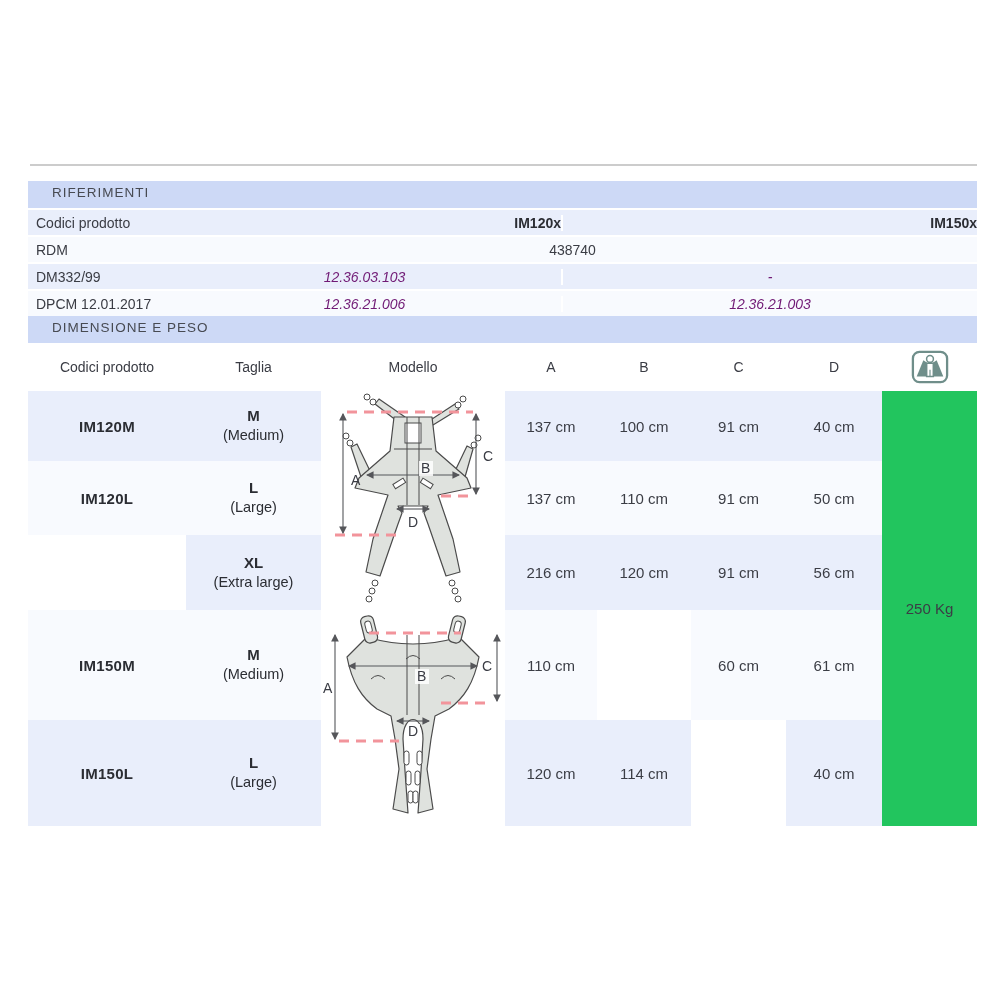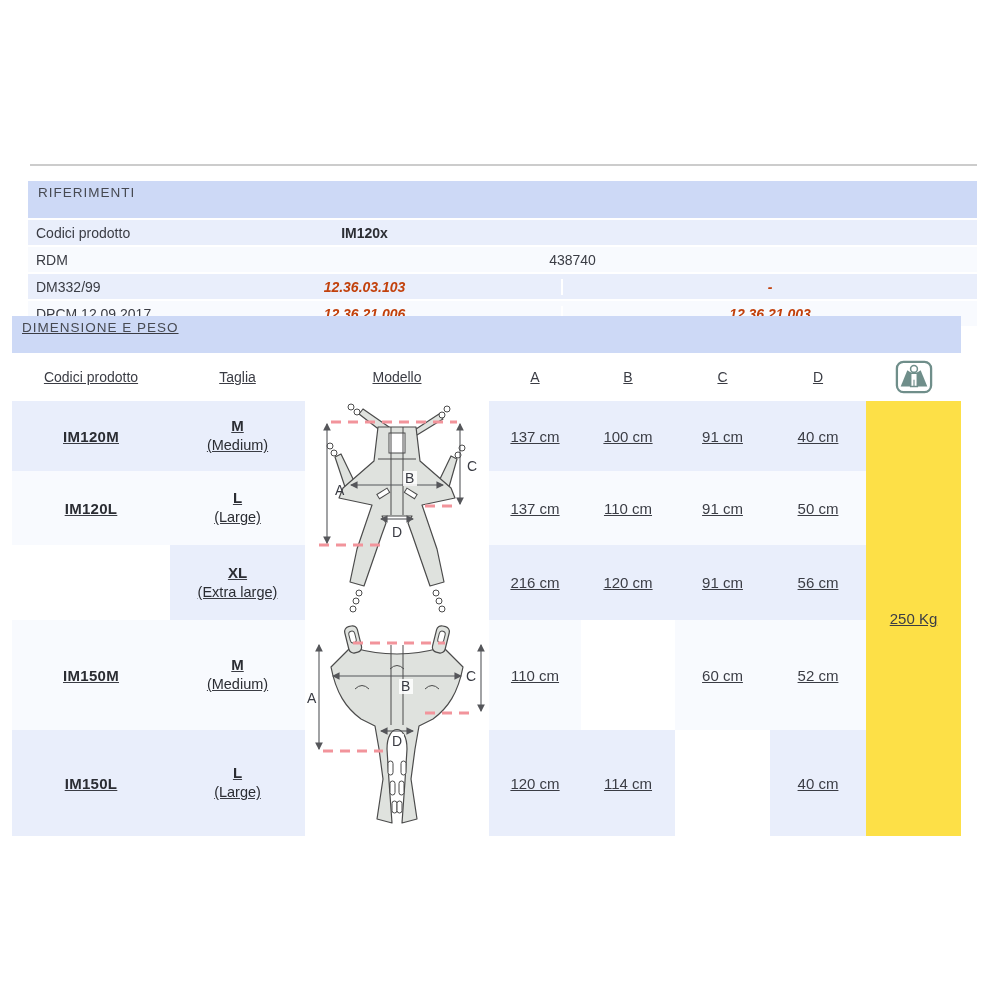--- a/index.html
+++ b/index.html
@@ -5,51 +5,51 @@
   html,body{margin:0;padding:0;}
   body{
     width:1000px;height:1000px;background:#ffffff;
     font-family:"Liberation Sans", sans-serif;
     color:#3a3c44;position:relative;
   }
   .page{position:absolute;inset:0;}
   .rule{position:absolute;left:30px;top:164px;width:947px;height:2px;background:#cccccc;}
 
   
-  .sec-bar{height:37px;background:#cdd9f6;color:#474a52;font-size:13.5px;
-    letter-spacing:1px;line-height:23px;padding-left:10px;box-sizing:border-box;}
+  .sec-bar{height:27px;background:#cdd9f6;color:#474a52;font-size:13.5px;
+    letter-spacing:1px;line-height:23px;padding-left:24px;box-sizing:border-box;}
 
   
   .ref{position:absolute;left:28px;top:181px;width:949px;}
   .ref-row{display:flex;align-items:center;height:25px;margin-top:2px;font-size:14px;}
   .ref-row.blue{background:#e9eefb;}
   .ref-row.white{background:#f8fafe;}
   .ref-label{width:140px;padding-left:8px;box-sizing:border-box;color:#3a3c44;}
   .ref-v1{width:393px;text-align:center;}
   .ref-v2{flex:1;text-align:center;border-left:2px solid #ffffff;}
   .ref-vspan{flex:1;text-align:center;}
-  .bold-dark{font-weight:bold;color:#2b2d33;}
-  .code-blue{color:#c2410c;font-weight:bold;font-style:italic;}
-
-  
-  .dim{position:absolute;left:12px;top:316px;width:949px;text-decoration:underline;}
+  .bold-dark{font-weight:bold;color:#2b2d33;text-align:right;}
+  .code-blue{color:#701a75;font-weight:normal;font-style:italic;}
+
+  
+  .dim{position:absolute;left:28px;top:316px;width:949px;}
   .dim-head,.dim-body{display:grid;grid-template-columns:158px 135px 184px 92px 94px 95px 96px 95px;}
   .dim-head{height:48px;background:#ffffff;align-items:center;font-size:14px;color:#3a3c44;}
   .dim-head > div{text-align:center;}
   .dim-body{grid-template-rows:70px 74px 75px 110px 106px;}
   .cell{display:flex;align-items:center;justify-content:center;text-align:center;}
   .bg-a{background:#e9eefb;}
   .bg-b{background:#f8fafe;}
   .code{font-weight:bold;font-size:15px;color:#2b2d33;letter-spacing:.3px;}
   .size-cell{flex-direction:column;line-height:1.35;font-size:14.5px;color:#2b2d33;}
   .size-big{font-weight:bold;font-size:15px;}
   .val{font-size:15px;color:#3b3d45;}
   .modello1{grid-column:3;grid-row:1/4;background:#ffffff;}
   .modello2{grid-column:3;grid-row:4/6;background:#ffffff;}
-  .weight-cell{grid-column:8;grid-row:1/6;background:#fde047;font-size:15px;color:#3b3d45;}
+  .weight-cell{grid-column:8;grid-row:1/6;background:#22c55e;font-size:15px;color:#3b3d45;}
 
   
   .sling{fill:#dfe2de;stroke:#4b4b4b;stroke-width:1.2;stroke-linejoin:round;}
   .detail{fill:none;stroke:#4b4b4b;stroke-width:1;}
   .hole{fill:#ffffff;stroke:#4b4b4b;stroke-width:1;}
   .rdash{stroke:#f2949b;stroke-width:3;stroke-dasharray:10 7;fill:none;}
   .arrow{stroke:#55565a;stroke-width:1.1;fill:none;}
   .dimlbl{font-size:14px;fill:#3a3c44;}
   .lblbg{fill:#ffffff;opacity:.85;}
   .chain{fill:#ffffff;stroke:#4b4b4b;stroke-width:1;}
@@ -60,35 +60,36 @@
 <div class="page">
 
   <div class="rule"></div>
 
   <div class="ref">
     <div class="sec-bar">RIFERIMENTI</div>
 
     <div class="ref-row blue">
       <div class="ref-label">Codici prodotto</div>
       <div class="ref-v1 bold-dark">IM120x</div>
+      <div class="ref-v2 bold-dark">IM150x</div>
     </div>
 
     <div class="ref-row white">
       <div class="ref-label">RDM</div>
       <div class="ref-vspan">438740</div>
     </div>
 
     <div class="ref-row blue">
       <div class="ref-label">DM332/99</div>
       <div class="ref-v1 code-blue">12.36.03.103</div>
       <div class="ref-v2 code-blue">-</div>
     </div>
 
     <div class="ref-row white">
-      <div class="ref-label">DPCM 12.09.2017</div>
+      <div class="ref-label">DPCM 12.01.2017</div>
       <div class="ref-v1 code-blue">12.36.21.006</div>
       <div class="ref-v2 code-blue">12.36.21.003</div>
     </div>
   </div>
 
   <div class="dim">
     <div class="sec-bar">DIMENSIONE E PESO</div>
 
     <div class="dim-head">
       <div>Codici prodotto</div>
@@ -141,21 +142,21 @@
       <div class="cell bg-a val" style="grid-row:3;grid-column:6">91 cm</div>
       <div class="cell bg-a val" style="grid-row:3;grid-column:7">56 cm</div>
 
       <div class="cell bg-b code" style="grid-row:4;grid-column:1">IM150M</div>
       <div class="cell bg-b size-cell" style="grid-row:4;grid-column:2">
         <span class="size-big">M</span>
         <span>(Medium)</span>
       </div>
       <div class="cell bg-b val" style="grid-row:4;grid-column:4">110 cm</div>
       <div class="cell bg-b val" style="grid-row:4;grid-column:6">60 cm</div>
-      <div class="cell bg-b val" style="grid-row:4;grid-column:7">52 cm</div>
+      <div class="cell bg-b val" style="grid-row:4;grid-column:7">61 cm</div>
 
       <div class="cell bg-a code" style="grid-row:5;grid-column:1">IM150L</div>
       <div class="cell bg-a size-cell" style="grid-row:5;grid-column:2">
         <span class="size-big">L</span>
         <span>(Large)</span>
       </div>
       <div class="cell bg-a val" style="grid-row:5;grid-column:4">120 cm</div>
       <div class="cell bg-a val" style="grid-row:5;grid-column:5">114 cm</div>
       <div class="cell bg-a val" style="grid-row:5;grid-column:7">40 cm</div>
 

